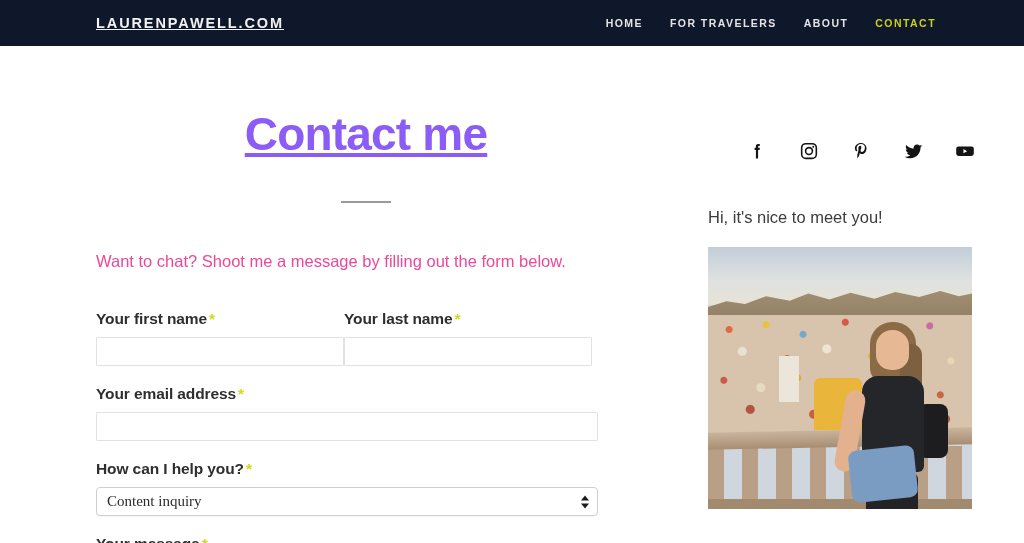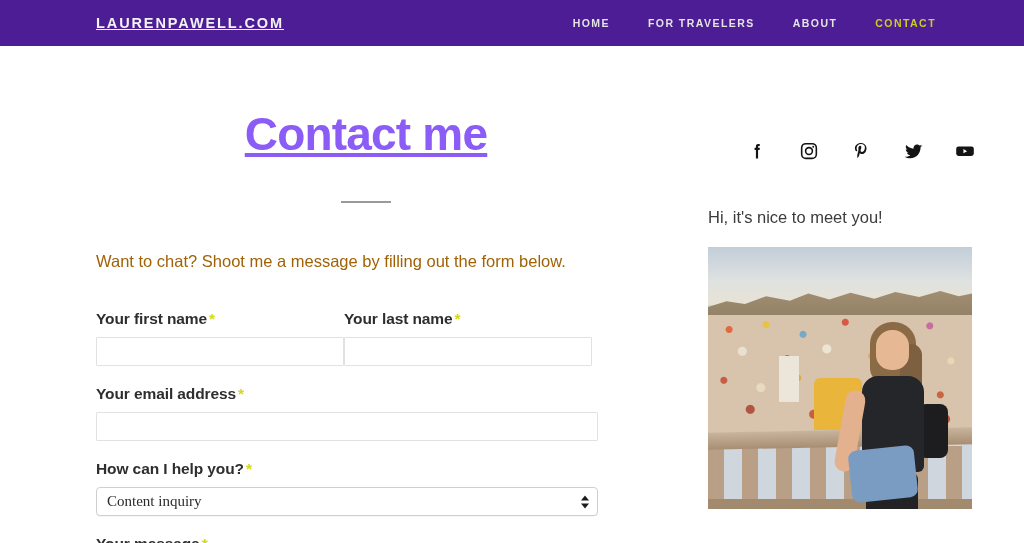--- a/index.html
+++ b/index.html
@@ -9,38 +9,38 @@
     height: 543px;
     overflow: hidden;
     background: #ffffff;
     font-family: "Liberation Sans", sans-serif;
     -webkit-font-smoothing: antialiased;
   }
 
   
   .site-header {
     height: 46px;
-    background: #4c1d95;
+    background: #0f172a;
     display: flex;
     align-items: center;
     justify-content: space-between;
     padding: 0 88px 0 96px;
   }
 
   .brand {
     color: #f2f2f2;
     font-size: 14.5px;
     font-weight: 700;
     letter-spacing: 1.9px;
   }
 
   .nav {
     display: flex;
     align-items: center;
-    gap: 38px;
+    gap: 27px;
   }
 
   .nav-item {
     color: #e4e4e4;
     font-size: 10.5px;
     font-weight: 700;
     letter-spacing: 1.45px;
     text-decoration: none;
     white-space: nowrap;
   }
@@ -80,21 +80,21 @@
   .title-rule {
     width: 50px;
     height: 2px;
     background: #9a9a9a;
     margin: 40px auto 0;
   }
 
   .intro {
     margin-top: 46px;
     font-size: 16.5px;
-    color: #a16207;
+    color: #ec4899;
     line-height: 1.55;
   }
 
   
   .form { margin-top: 36px; }
 
   .field-row {
     display: flex;
     gap: 0;
   }

